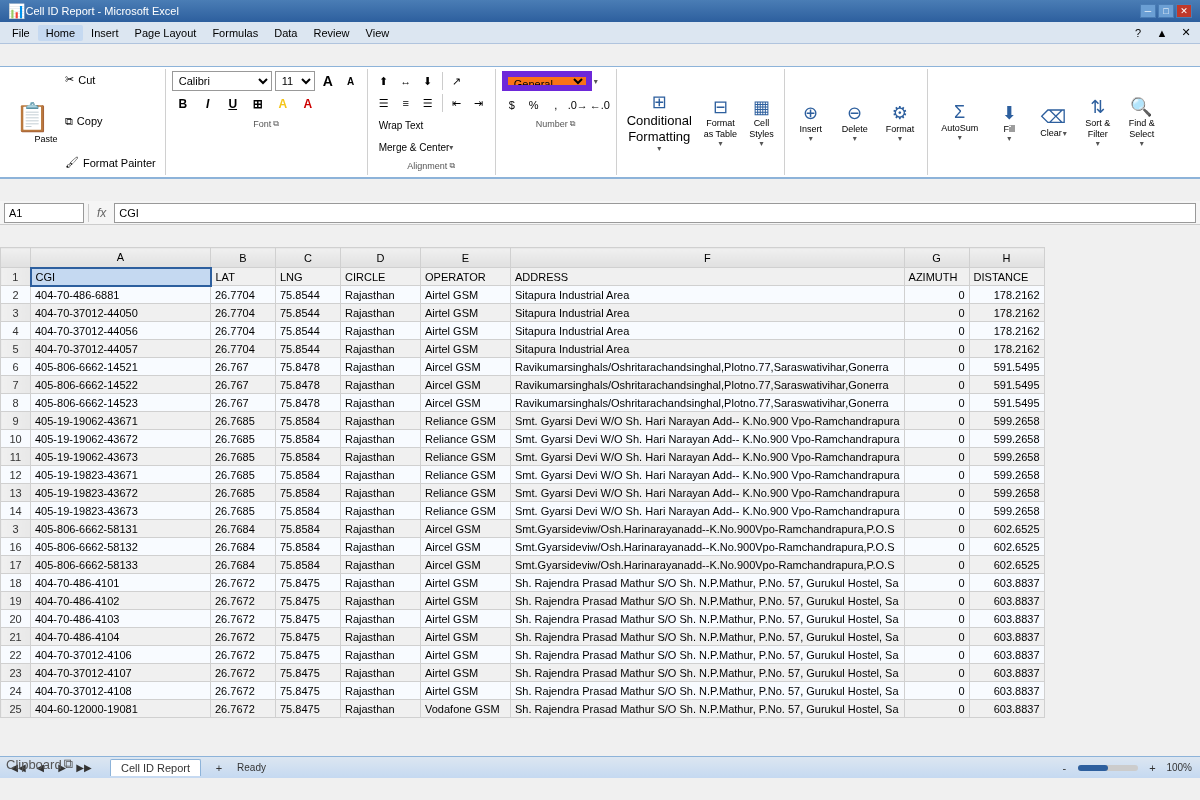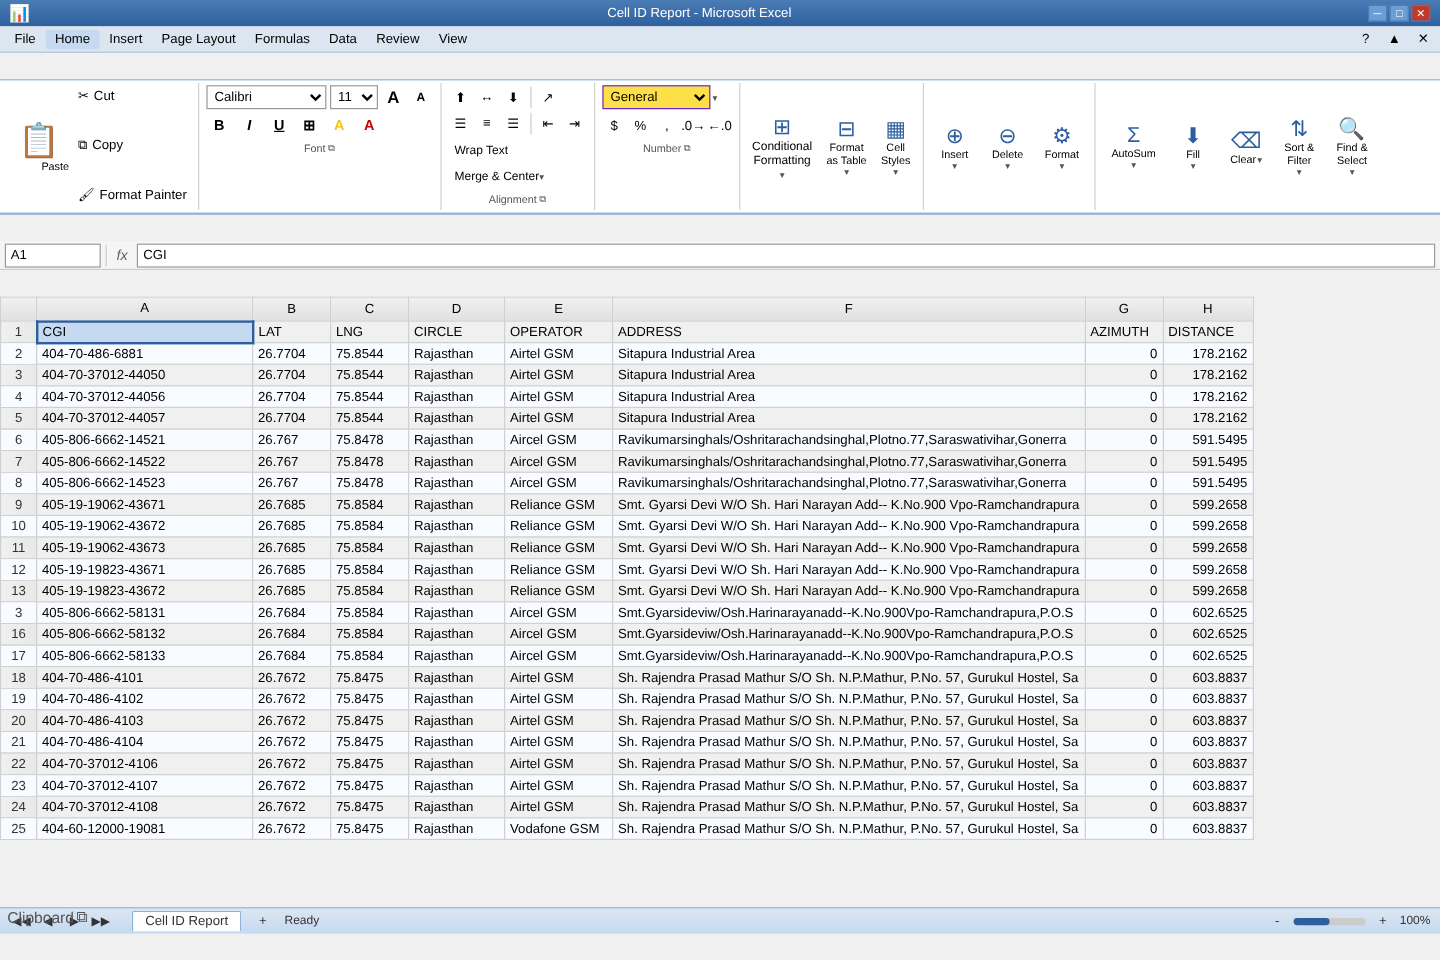--- a/index.html
+++ b/index.html
@@ -9,21 +9,21 @@
     .title-bar {
       background: linear-gradient(to bottom, #4a7db5, #2d5f9e);
       height: 22px;
       display: flex;
       align-items: center;
       justify-content: space-between;
       padding: 0 8px;
       color: white;
       font-size: 11px;
     }
-    .title-bar-center { flex: 1; text-align: center; }
+    .title-bar-center { flex: 1; text-align: left; }
     .title-bar-controls { display: flex; gap: 2px; }
     .title-btn { width: 16px; height: 14px; background: #6b9fd4; border: 1px solid #4a7db5; color: white; font-size: 9px; display: flex; align-items: center; justify-content: center; cursor: pointer; }
     .title-btn.close { background: #c0392b; }
 
     
     .menu-bar {
       background: #dce6f1;
       height: 22px;
       display: flex;
       align-items: center;
@@ -469,21 +469,21 @@
             </div>
           </div>
           <div class="ribbon-group-label">
             <span>Alignment</span>
             <span style="cursor:pointer; font-size:8px;">⧉</span>
           </div>
         </div>
 
         <div class="number-group">
           <div style="display:flex; align-items:center; gap:2px; margin-bottom:2px;">
-            <select style="height:20px; font-size:11px; border:1px solid #6d28d9; background:#fde047; padding:0 2px; width:90px;">
+            <select style="height:20px; font-size:11px; border:6px solid #6d28d9; background:#f97316; padding:0 2px; width:90px;">
               <option>General</option>
               <option>Number</option>
               <option>Currency</option>
             </select>
             <span class="dropdown-arrow">▾</span>
           </div>
           <div style="display:flex; align-items:center; gap:2px;">
             <div class="icon-btn">$</div>
             <div class="icon-btn">%</div>
             <div class="icon-btn">,</div>
@@ -492,21 +492,21 @@
           </div>
           <div class="ribbon-group-label">
             <span>Number</span>
             <span style="cursor:pointer; font-size:8px;">⧉</span>
           </div>
         </div>
 
         <div class="styles-group">
           <div class="style-box">
             <div style="font-size:18px; color:#2d5f9e;">⊞</div>
-            <div style="font-size:10px; text-align:center; line-height:1.2;">Conditional<br>Formatting</div>
+            <div style="font-size:13px; text-align:center; line-height:1.2;">Conditional<br>Formatting</div>
             <span class="dropdown-arrow">▾</span>
           </div>
           <div class="style-box">
             <div style="font-size:18px; color:#2d5f9e;">⊟</div>
             <div style="font-size:9px; text-align:center; line-height:1.2;">Format<br>as Table</div>
             <span class="dropdown-arrow">▾</span>
           </div>
           <div class="style-box">
             <div style="font-size:18px; color:#2d5f9e;">▦</div>
             <div style="font-size:9px; text-align:center; line-height:1.2;">Cell<br>Styles</div>
@@ -738,20 +738,31 @@
                 <td>405-19-19823-43672</td>
                 <td>26.7685</td>
                 <td>75.8584</td>
                 <td>Rajasthan</td>
                 <td>Reliance GSM</td>
                 <td>Smt. Gyarsi Devi W/O Sh. Hari Narayan Add-- K.No.900 Vpo-Ramchandrapura</td>
                 <td style="text-align: right;">0</td>
                 <td style="text-align: right;">599.2658</td>
               </tr>
               <tr class="data-row">
+                <td class="row-header">14</td>
+                <td>405-19-19823-43673</td>
+                <td>26.7685</td>
+                <td>75.8584</td>
+                <td>Rajasthan</td>
+                <td>Reliance GSM</td>
+                <td>Smt. Gyarsi Devi W/O Sh. Hari Narayan Add-- K.No.900 Vpo-Ramchandrapura</td>
+                <td style="text-align: right;">0</td>
+                <td style="text-align: right;">599.2658</td>
+              </tr>
+              <tr class="data-row">
                 <td class="row-header">3</td>
                 <td>405-806-6662-58131</td>
                 <td>26.7684</td>
                 <td>75.8584</td>
                 <td>Rajasthan</td>
                 <td>Aircel GSM</td>
                 <td>Smt.Gyarsideviw/Osh.Harinarayanadd--K.No.900Vpo-Ramchandrapura,P.O.S</td>
                 <td style="text-align: right;">0</td>
                 <td style="text-align: right;">602.6525</td>
               </tr>

